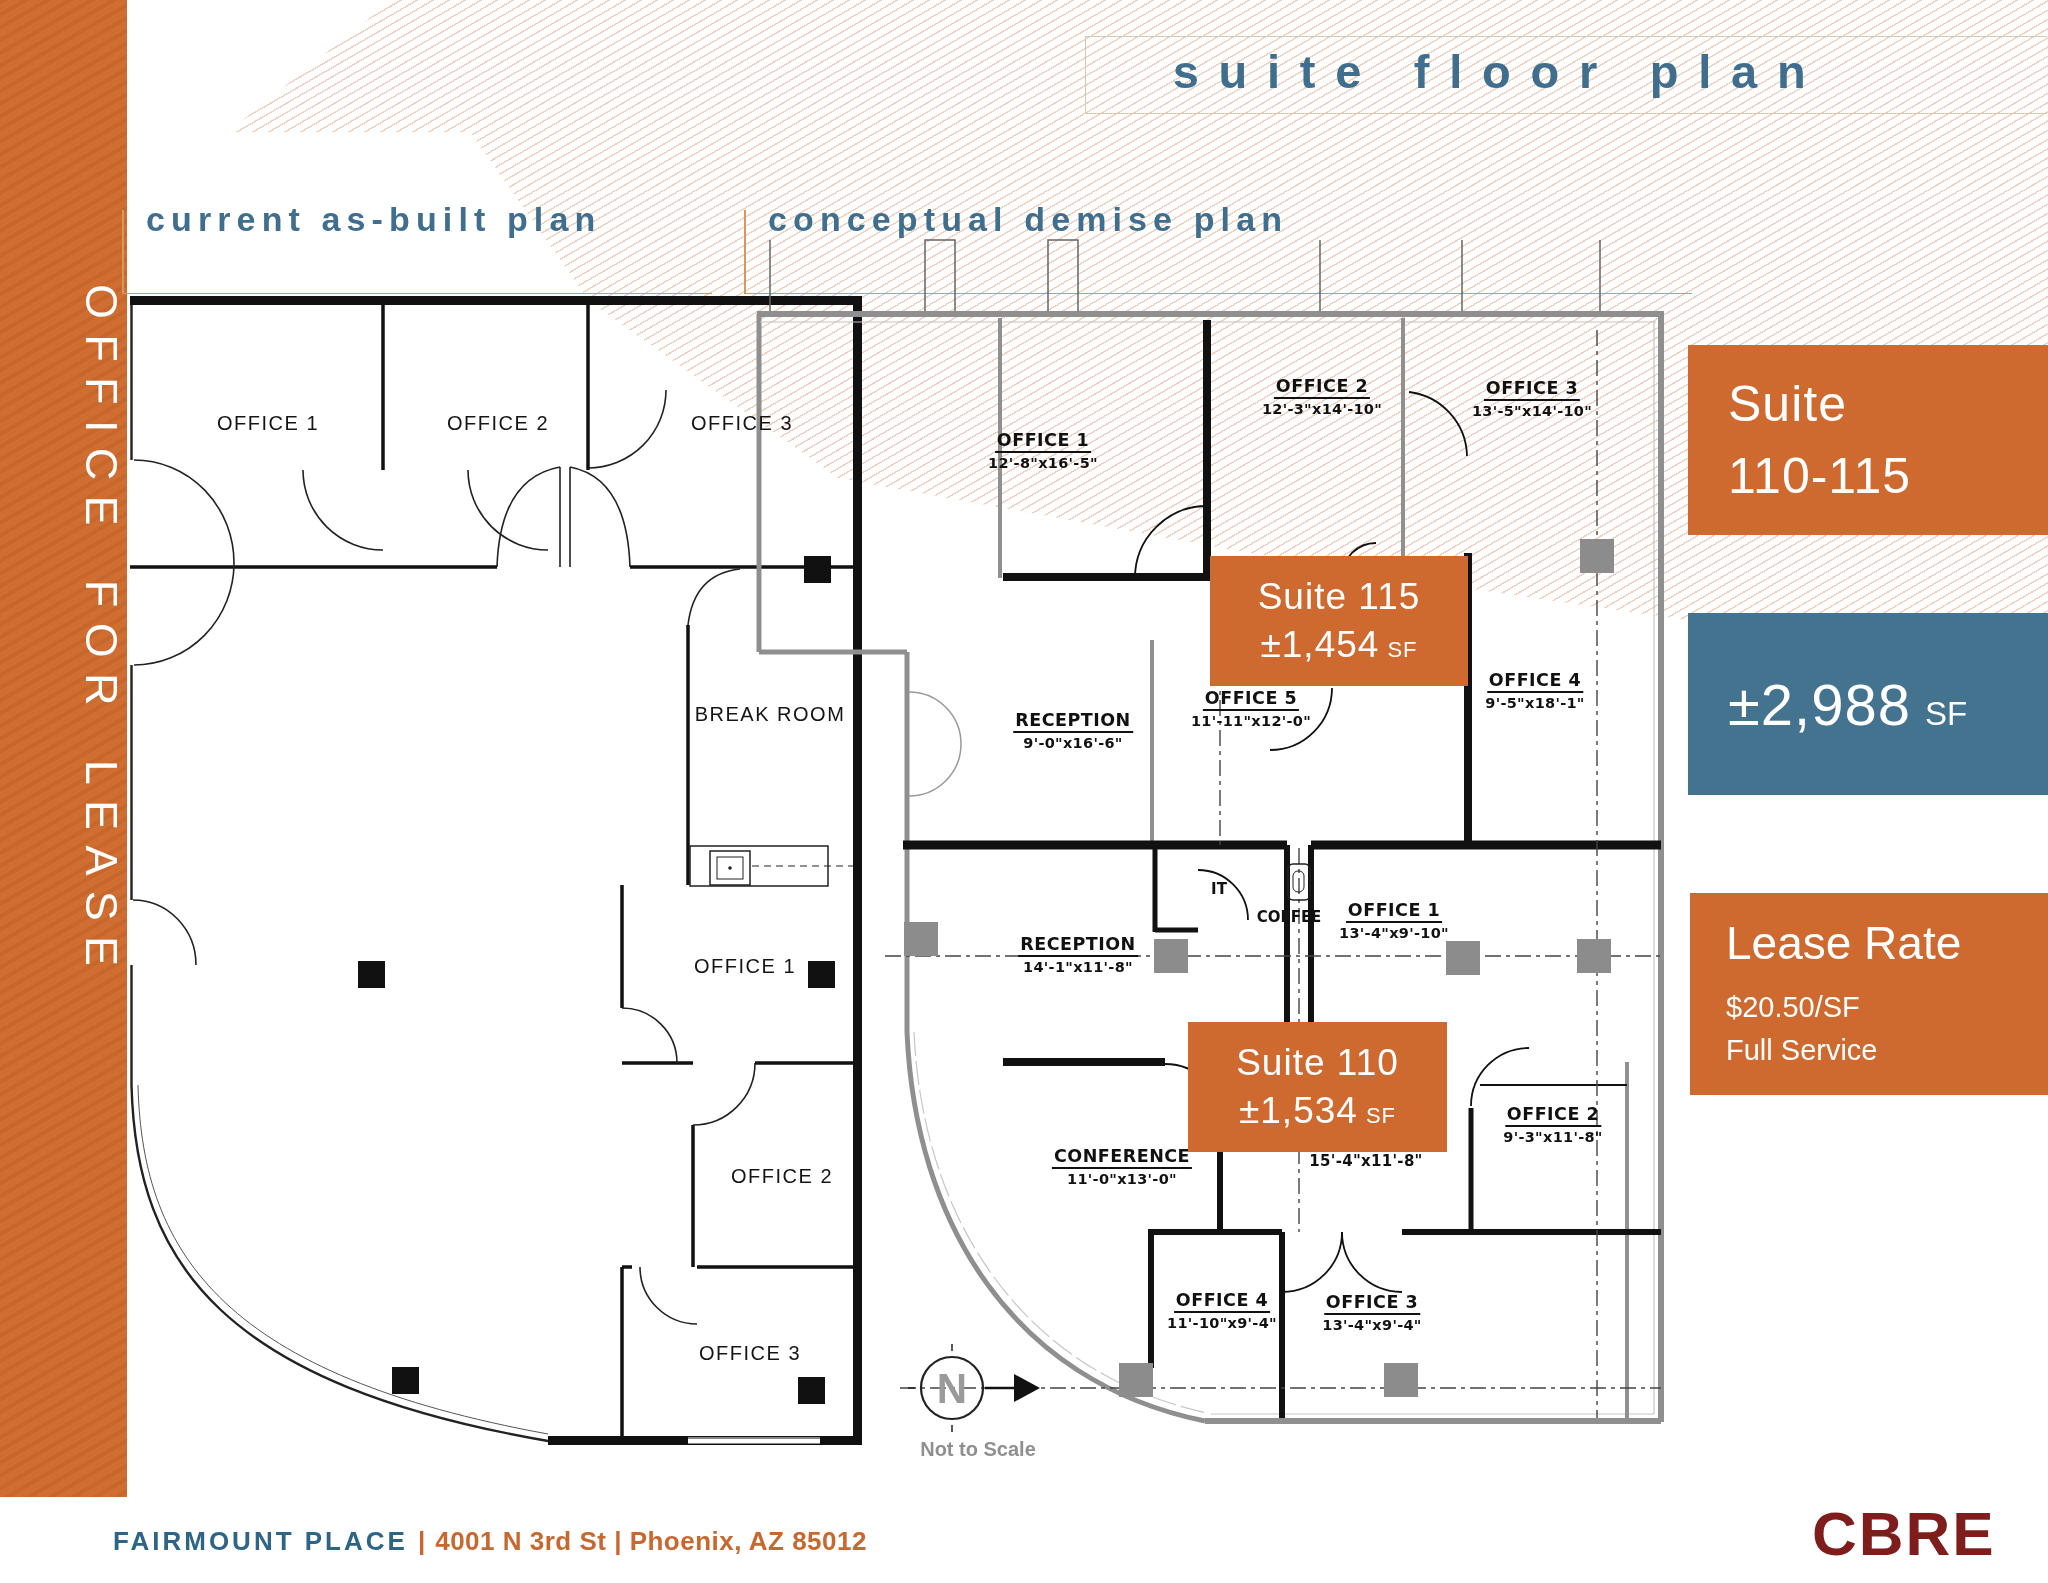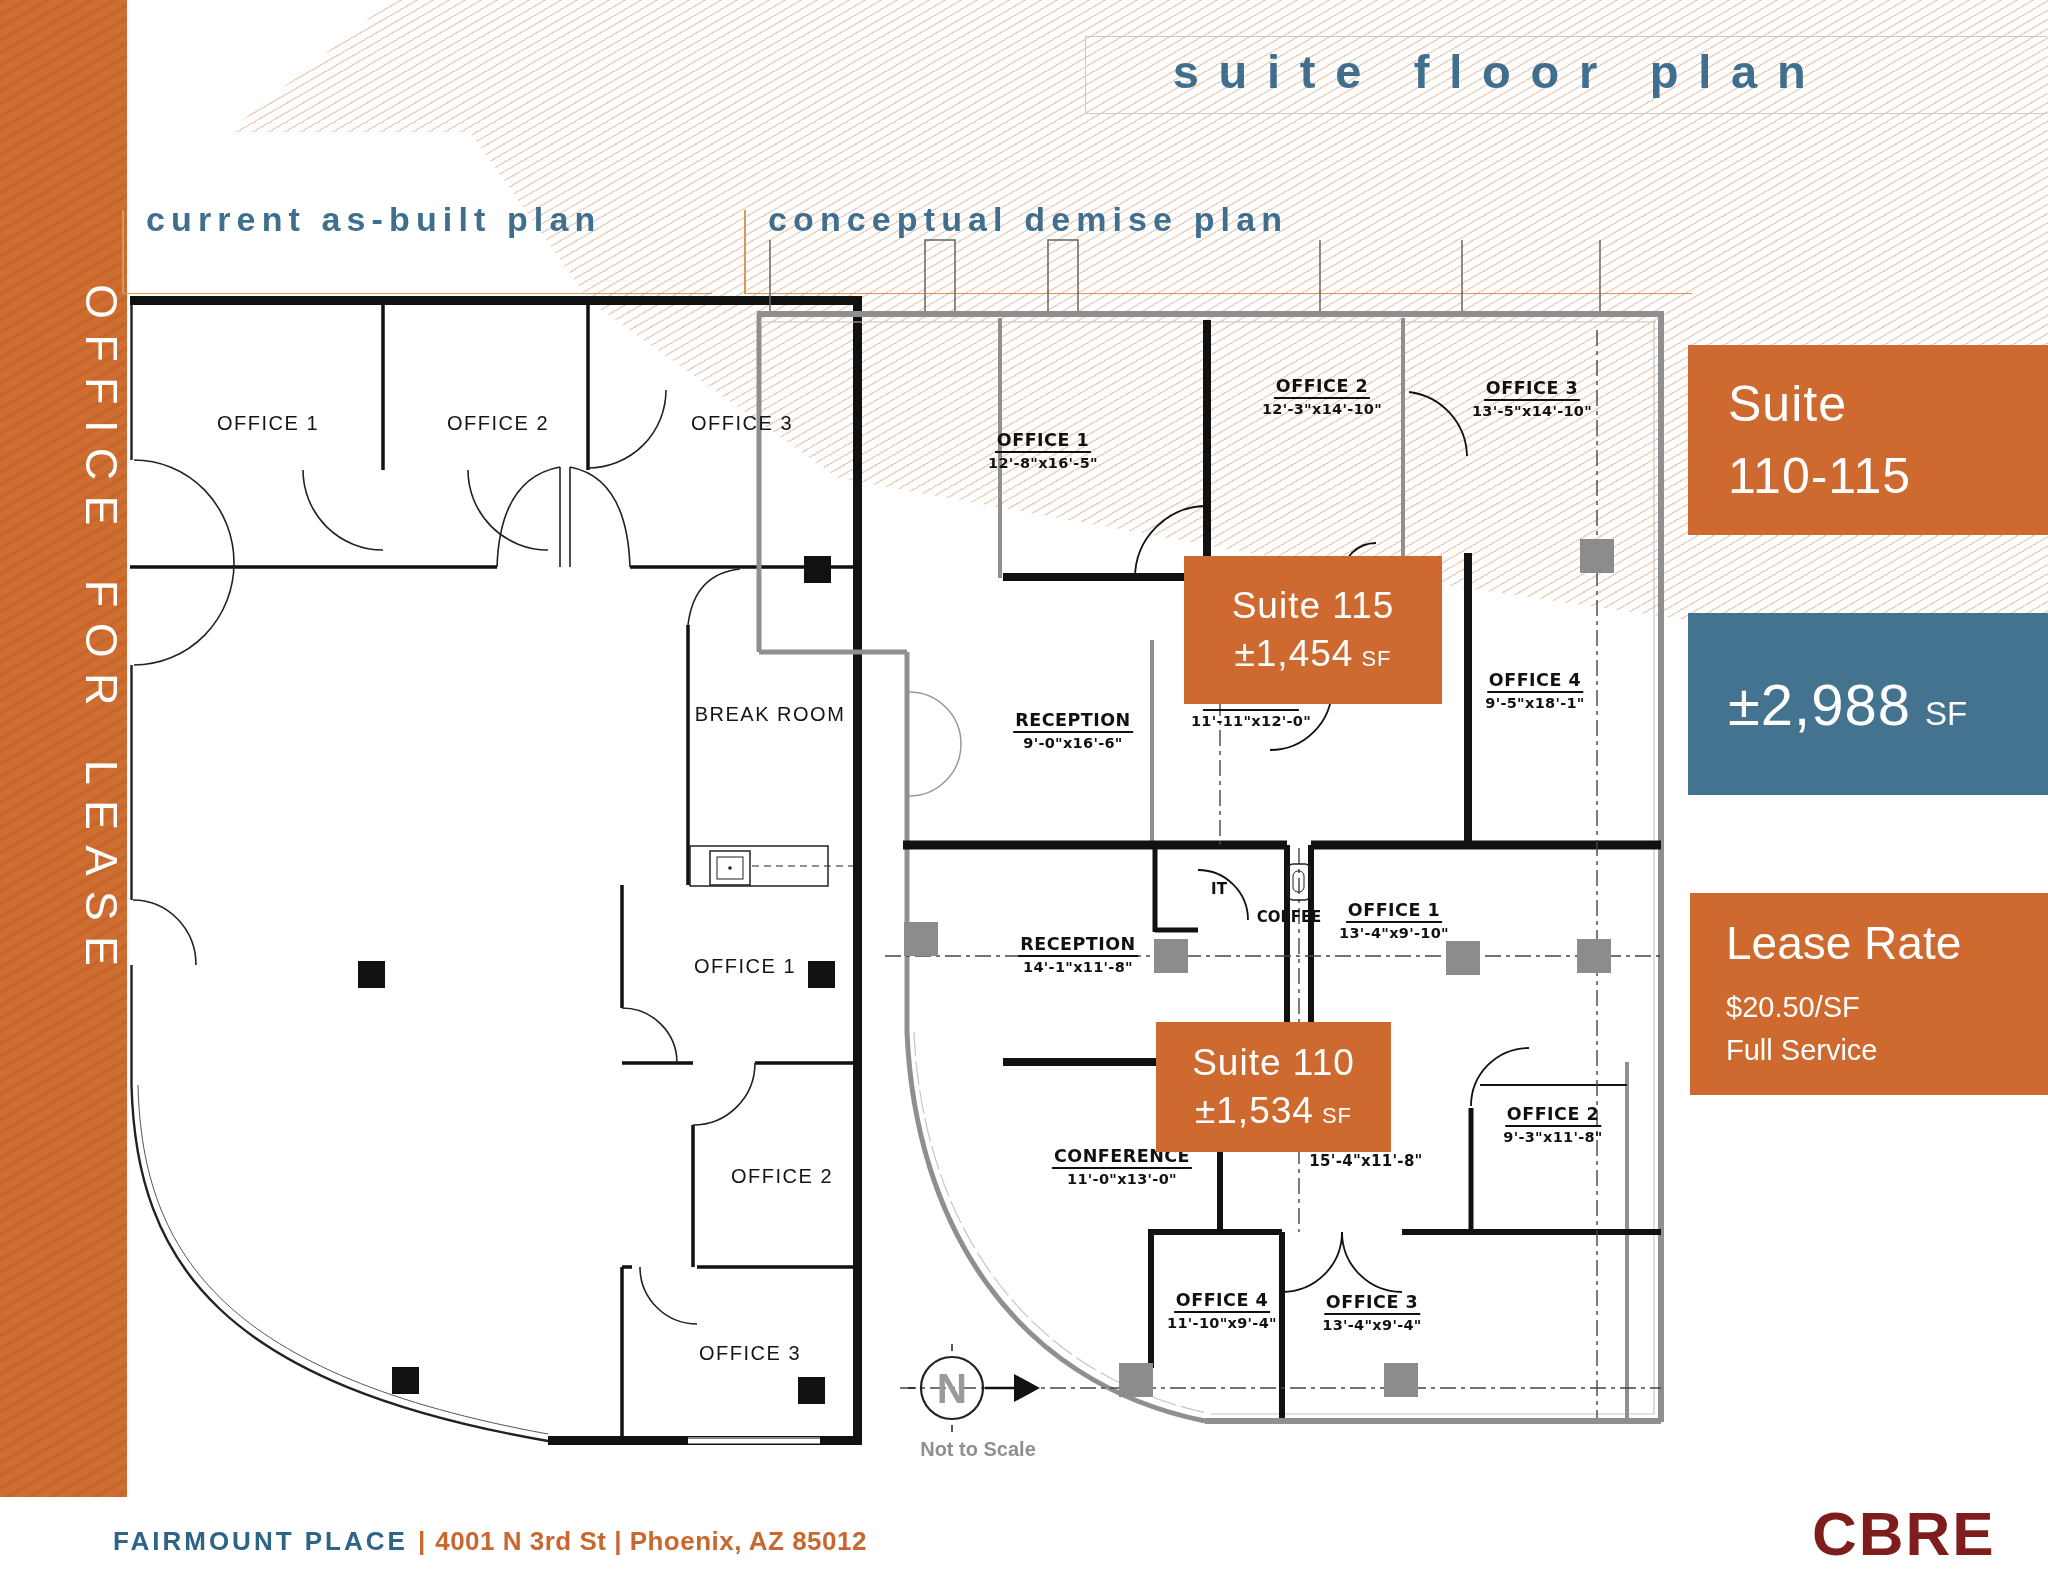--- a/index.html
+++ b/index.html
@@ -239,25 +239,25 @@
     <span class="rname">OFFICE 4</span><br>
     <span class="rdim">11'-10"x9'-4"</span></div>
   <div class="rlabel" style="left:1372px;top:1292px;">
     <span class="rname">OFFICE 3</span><br>
     <span class="rdim">13'-4"x9'-4"</span></div>
 
   <div class="slabel" style="left:1183px;top:880px;">IT</div>
   <div class="slabel" style="left:1253px;top:908px;">COFFEE</div>
   <div class="slabel rdim" style="left:1330px;top:1152px;position:absolute;">15'-4"x11'-8"</div>
 
-  <div class="suitetag" style="left:1184px;top:556px;width:258px;height:148px;">
+  <div class="suitetag" style="left:1210px;top:556px;width:258px;height:130px;">
     <div class="nm">Suite 115</div>
     <div class="ar"><span>±1,454</span><span class="un">SF</span></div>
   </div>
-  <div class="suitetag" style="left:1156px;top:1022px;width:235px;height:130px;">
+  <div class="suitetag" style="left:1188px;top:1022px;width:259px;height:130px;">
     <div class="nm">Suite 110</div>
     <div class="ar"><span>±1,534</span><span class="un">SF</span></div>
   </div>
 
   <div class="nts">Not to Scale</div>
 
   <div class="ibox orange" style="left:1688px;top:345px;width:360px;height:190px;padding-left:40px;">
     <div class="big">Suite</div>
     <div class="big">110-115</div>
   </div>

